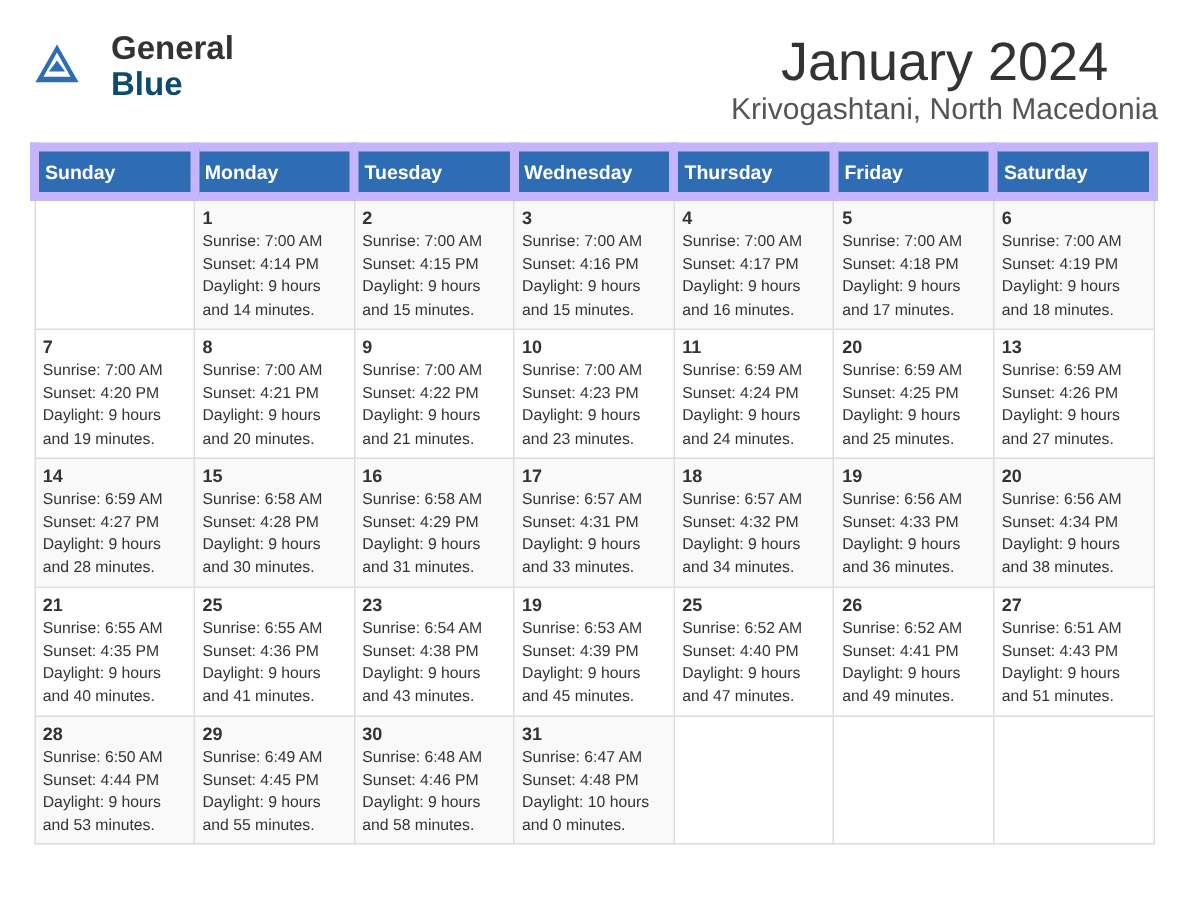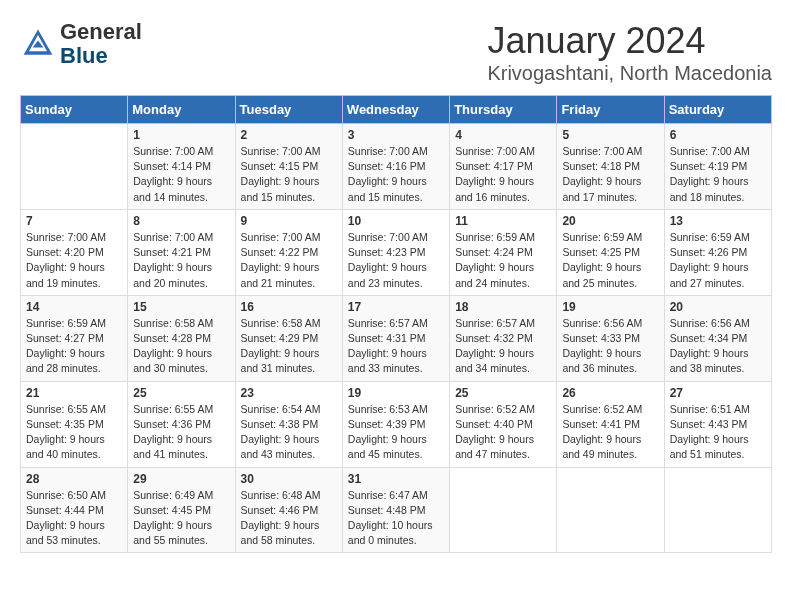--- a/index.html
+++ b/index.html
@@ -12,35 +12,35 @@
     }
     .header {
       display: flex;
       justify-content: space-between;
       align-items: flex-start;
       margin-bottom: 10px;
     }
     .logo {
       display: flex;
       align-items: center;
-      gap: 4px;
+      gap: 18px;
     }
     .logo-text {
       font-size: 22px;
       font-weight: bold;
       line-height: 1.1;
     }
     .logo-general { color: #333; }
     .logo-blue { color: #0c4a6e; }
     .logo-icon {
       width: 36px;
       height: 36px;
     }
     .title-block {
-      text-align: left;
+      text-align: center;
       margin-left: 28px;
     }
     .month-title {
       font-size: 36px;
       font-weight: normal;
       color: #333;
     }
     .subtitle {
       font-size: 20px;
       color: #555;
@@ -50,21 +50,21 @@
       border-collapse: collapse;
       font-size: 11px;
     }
     thead tr th {
       background-color: #2e6db4;
       color: #fff;
       padding: 6px 4px;
       text-align: left;
       font-size: 13px;
       font-weight: bold;
-      border: 1px solid #c4b5fd;
+      border: 6px solid #c4b5fd;
     }
     tbody tr td {
       border: 1px solid #ddd;
       vertical-align: top;
       padding: 4px 5px;
       width: 107px;
       min-height: 70px;
       color: #333;
     }
     tbody tr:nth-child(odd) td {

